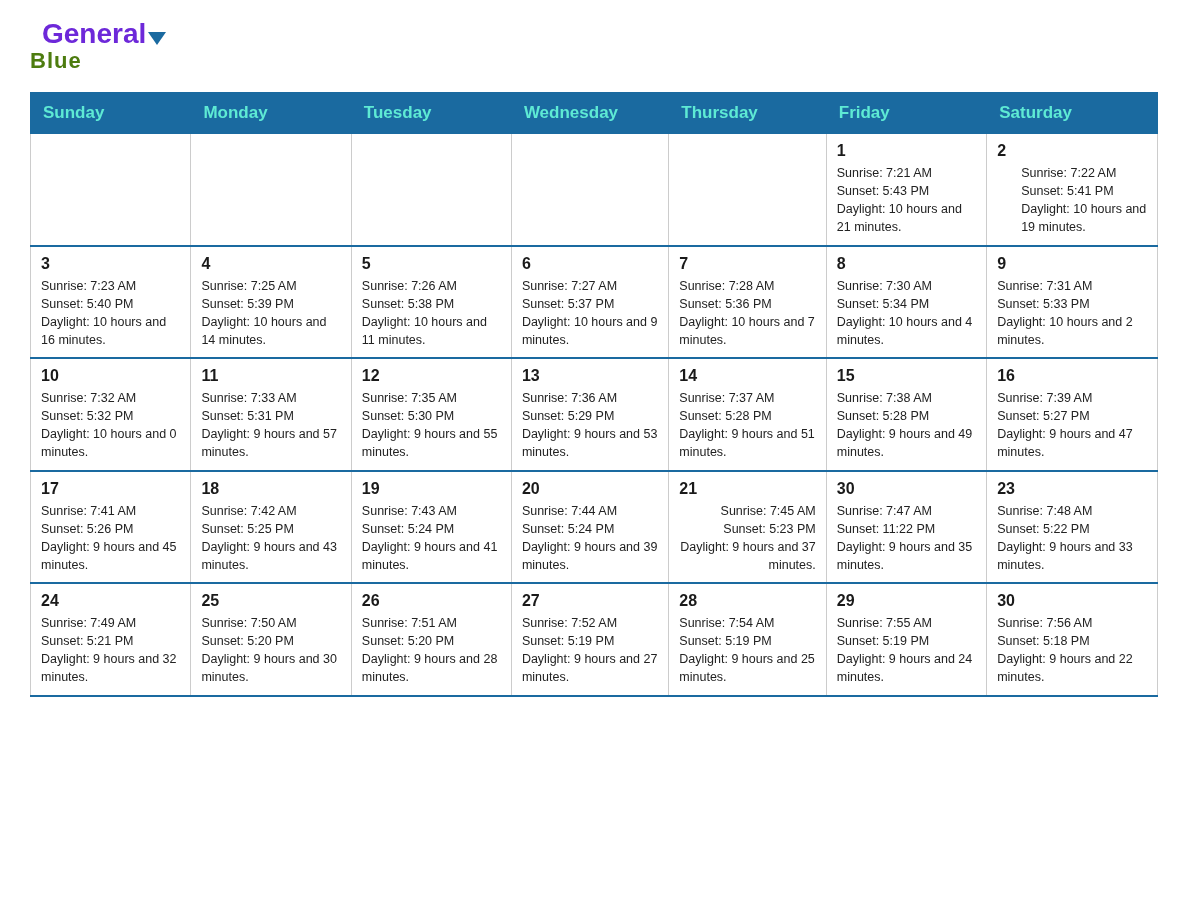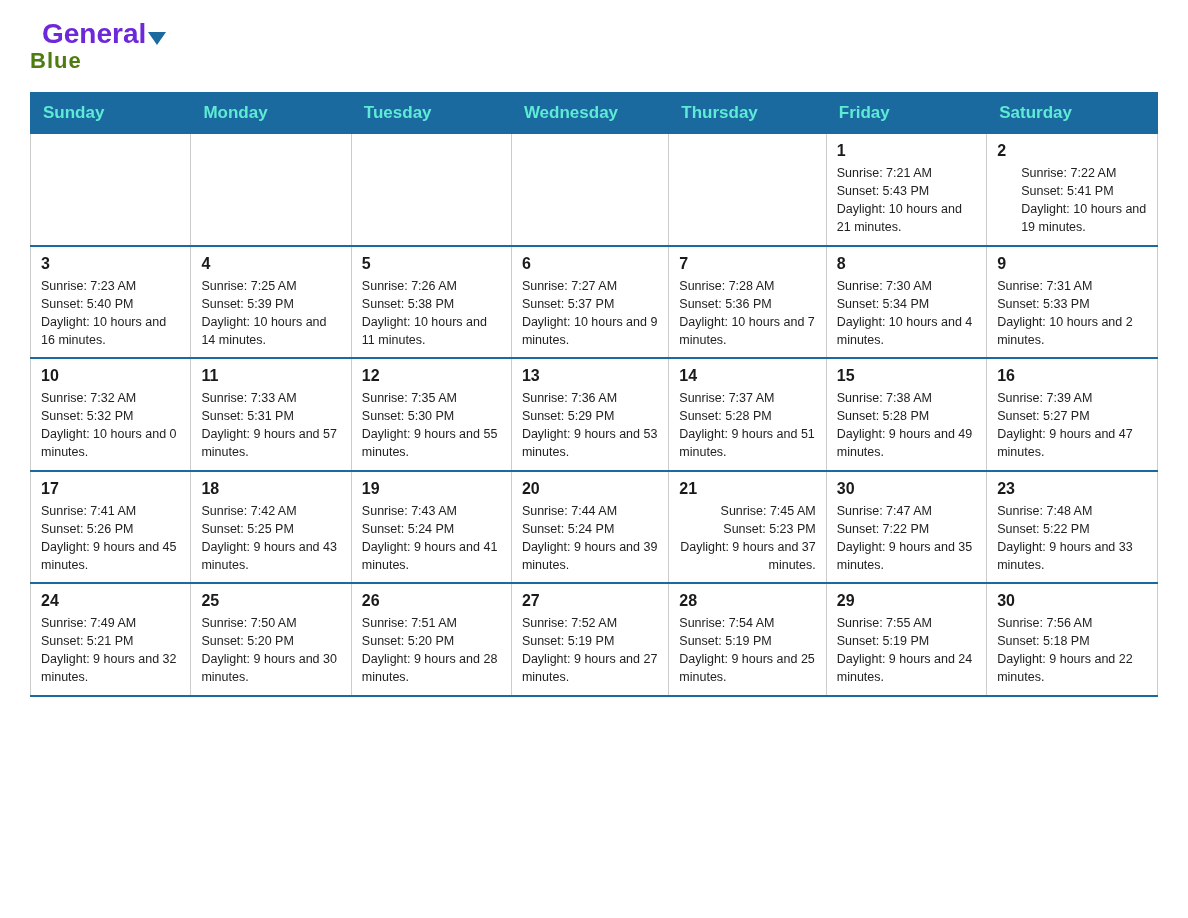--- a/index.html
+++ b/index.html
@@ -256,21 +256,21 @@
         </td>
         <td>
           <span class="day-number">21</span>
           <div class="day-info" style="white-space: pre-line; text-align: right;">Sunrise: 7:45 AM
 Sunset: 5:23 PM
 Daylight: 9 hours and 37 minutes.</div>
         </td>
         <td>
           <span class="day-number">30</span>
           <div class="day-info" style="white-space: pre-line;">Sunrise: 7:47 AM
-Sunset: 7:22 PM
+Sunset: 11:22 PM
 Daylight: 9 hours and 35 minutes.</div>
         </td>
         <td>
           <span class="day-number">23</span>
           <div class="day-info" style="white-space: pre-line;">Sunrise: 7:48 AM
 Sunset: 5:22 PM
 Daylight: 9 hours and 33 minutes.</div>
         </td>
       </tr>
       <tr>

